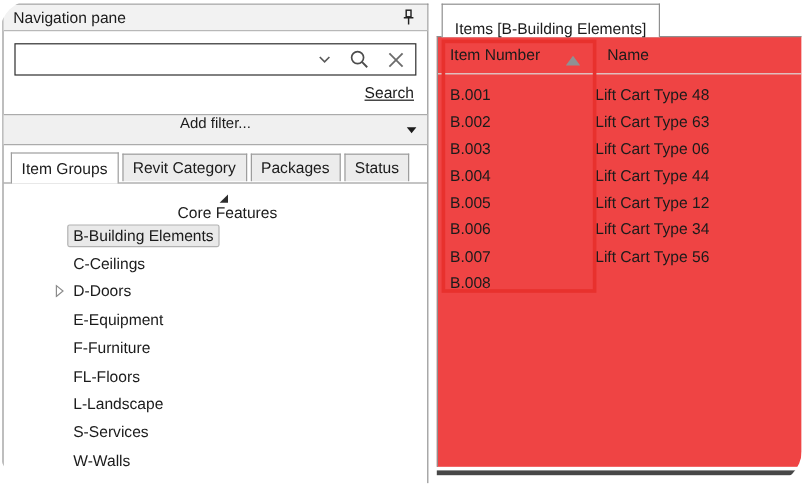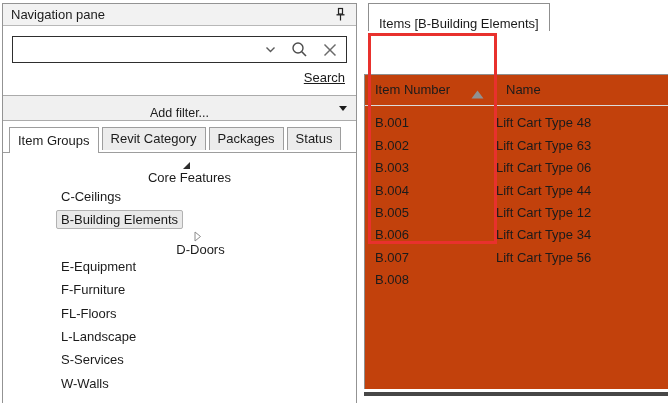--- a/index.html
+++ b/index.html
@@ -1,61 +1,61 @@
 <!DOCTYPE html>
 <html><head>
 <meta charset="utf-8">
 <style>
   html,body{margin:0;padding:0;background:#fff;}
   .canvas{position:relative;width:668px;height:403px;background:#fff;overflow:hidden;
-          font-family:"Liberation Sans",sans-serif;font-size:13px;color:#1b1b1b;}
+          font-family:"Liberation Sans",sans-serif;font-size:13px;color:#1b1b1b;border-radius:27px;}
 
   
   .nav-panel{position:absolute;left:2px;top:3px;width:355px;height:400px;
              border:1px solid #939393;border-bottom:none;background:#fff;box-sizing:border-box;}
   .nav-header{height:21px;background:#f2f2f2;border-bottom:1px solid #b8b8b8;
               display:flex;align-items:center;padding:0 8px;}
   .nav-title{flex:1;}
   .pin-btn{width:16px;height:16px;display:flex;align-items:center;justify-content:center;cursor:pointer;}
 
   .search-area{padding:10px 9px 0 9px;}
   .search-box{height:27px;border:1.5px solid #2e2e2e;background:#fff;box-sizing:border-box;
               display:flex;align-items:center;padding:0 9px 0 4px;}
   .search-input{flex:1;border:none;outline:none;height:20px;min-width:0;font:inherit;background:transparent;}
   .sb-icon{display:flex;align-items:center;justify-content:center;cursor:pointer;margin-left:15px;}
   .search-link-row{text-align:right;padding:7px 2px 10px 0;}
   .search-link{text-decoration:underline;color:#1b1b1b;cursor:pointer;margin-top:28px;}
 
   .add-filter{height:24px;background:#f0f0f0;border-top:1px solid #ababab;border-bottom:1px solid #ababab;
-              display:flex;align-items:flex-end;justify-content:center;position:relative;cursor:pointer;
+              display:flex;align-items:flex-start;justify-content:center;position:relative;cursor:pointer;
               font-size:12.5px;}
   .add-filter .caret{position:absolute;right:9px;top:10px;width:0;height:0;
               border-left:4px solid transparent;border-right:4px solid transparent;border-top:5px solid #1b1b1b;}
 
-  .tab-strip{margin-top:6px;padding-left:6px;display:flex;align-items:flex-start;border-bottom:1px solid #9d9d9d;}
+  .tab-strip{margin-top:6px;padding-left:6px;display:flex;align-items:center;border-bottom:1px solid #9d9d9d;}
   .nav-tab{padding:3px 8px 4px 8px;border:1px solid #9d9d9d;border-bottom:none;background:#ececec;
            margin-right:3px;cursor:pointer;white-space:nowrap;}
   .nav-tab.active{background:#fff;margin-bottom:-1px;padding-top:5px;padding-bottom:5px;z-index:2;position:relative;}
 
   .tree{padding-top:8px;}
   .tree-row{height:23.4px;display:flex;align-items:center;cursor:pointer;}
   .tree-root{padding-left:20px;flex-direction:column;}
   .tree-root .expander{margin-right:7px;display:flex;}
   .tree-child{padding-left:58px;}
-  .tree-child.has-expander{padding-left:42px;flex-direction:column;}
+  .tree-child.has-expander{padding-left:42px;}
   .tree-child .expander{margin-right:7px;display:flex;}
   .tree-sel{background:#e9e9e9;border:1px solid #b2b2b2;border-radius:2px;padding:1px 4px;margin-left:-5px;}
 
   
   .items-panel{position:absolute;left:364px;top:3px;width:305px;height:393px;box-sizing:border-box;}
   .items-tab{position:absolute;left:4px;top:0;height:28px;padding:0 10px;background:#fff;
              border:1px solid #8f8f8f;border-bottom:none;display:flex;align-items:flex-end;z-index:2;
              box-sizing:border-box;cursor:pointer;}
-  .items-content{position:absolute;left:0;top:27px;right:0;bottom:7px;background:#c2410c;
-             border-top:1px solid #8f8f8f;border-left:1px solid #8f8f8f;margin-top:44px;}
+  .items-content{position:absolute;left:0;top:27px;right:0;bottom:7px;background:#ef4444;
+             border-top:1px solid #8f8f8f;border-left:1px solid #8f8f8f;}
   .tbl-header{position:absolute;top:0;left:0;right:0;height:30px;border-bottom:1px solid #dcdcdc;}
   .col1-h{position:absolute;left:10px;top:7px;cursor:pointer;}
   .sort-tri{position:absolute;left:106px;top:12px;cursor:pointer;}
   .col2-h{position:absolute;left:141px;top:7px;cursor:pointer;}
   .tbl-rows{position:absolute;top:33px;left:0;right:0;}
   .tbl-row{height:22.4px;display:flex;align-items:flex-end;cursor:pointer;}
   .c1{width:131px;padding-left:10px;box-sizing:border-box;}
   .c2{flex:1;}
   .red-box{position:absolute;left:4px;top:30px;width:129px;height:211px;
            border:3px solid #e8312d;z-index:3;pointer-events:none;box-sizing:border-box;}
@@ -129,24 +129,24 @@
       <div class="tree-row tree-root">
         <span class="expander">
           <svg width="9" height="9" viewBox="0 0 9 9">
               <polygon points="8,1 8,8 1,8" fill="#2c2c2c"></polygon>
             </svg>
         </span>
         <span>Core Features</span>
       </div>
 
       <div class="tree-row tree-child">
+        <span class="tree-sel">B-Building Elements</span>
+      </div>
+      <div class="tree-row tree-child">
         <span>C-Ceilings</span>
-      </div>
-      <div class="tree-row tree-child">
-        <span class="tree-sel">B-Building Elements</span>
       </div>
       <div class="tree-row tree-child has-expander">
         <span class="expander">
           <svg width="9" height="11" viewBox="0 0 9 11">
               <polygon points="2,1 7.5,5.5 2,10" fill="#fff" stroke="#8c8c8c" stroke-width="1"></polygon>
             </svg>
         </span>
         <span>D-Doors</span>
       </div>
       <div class="tree-row tree-child">

